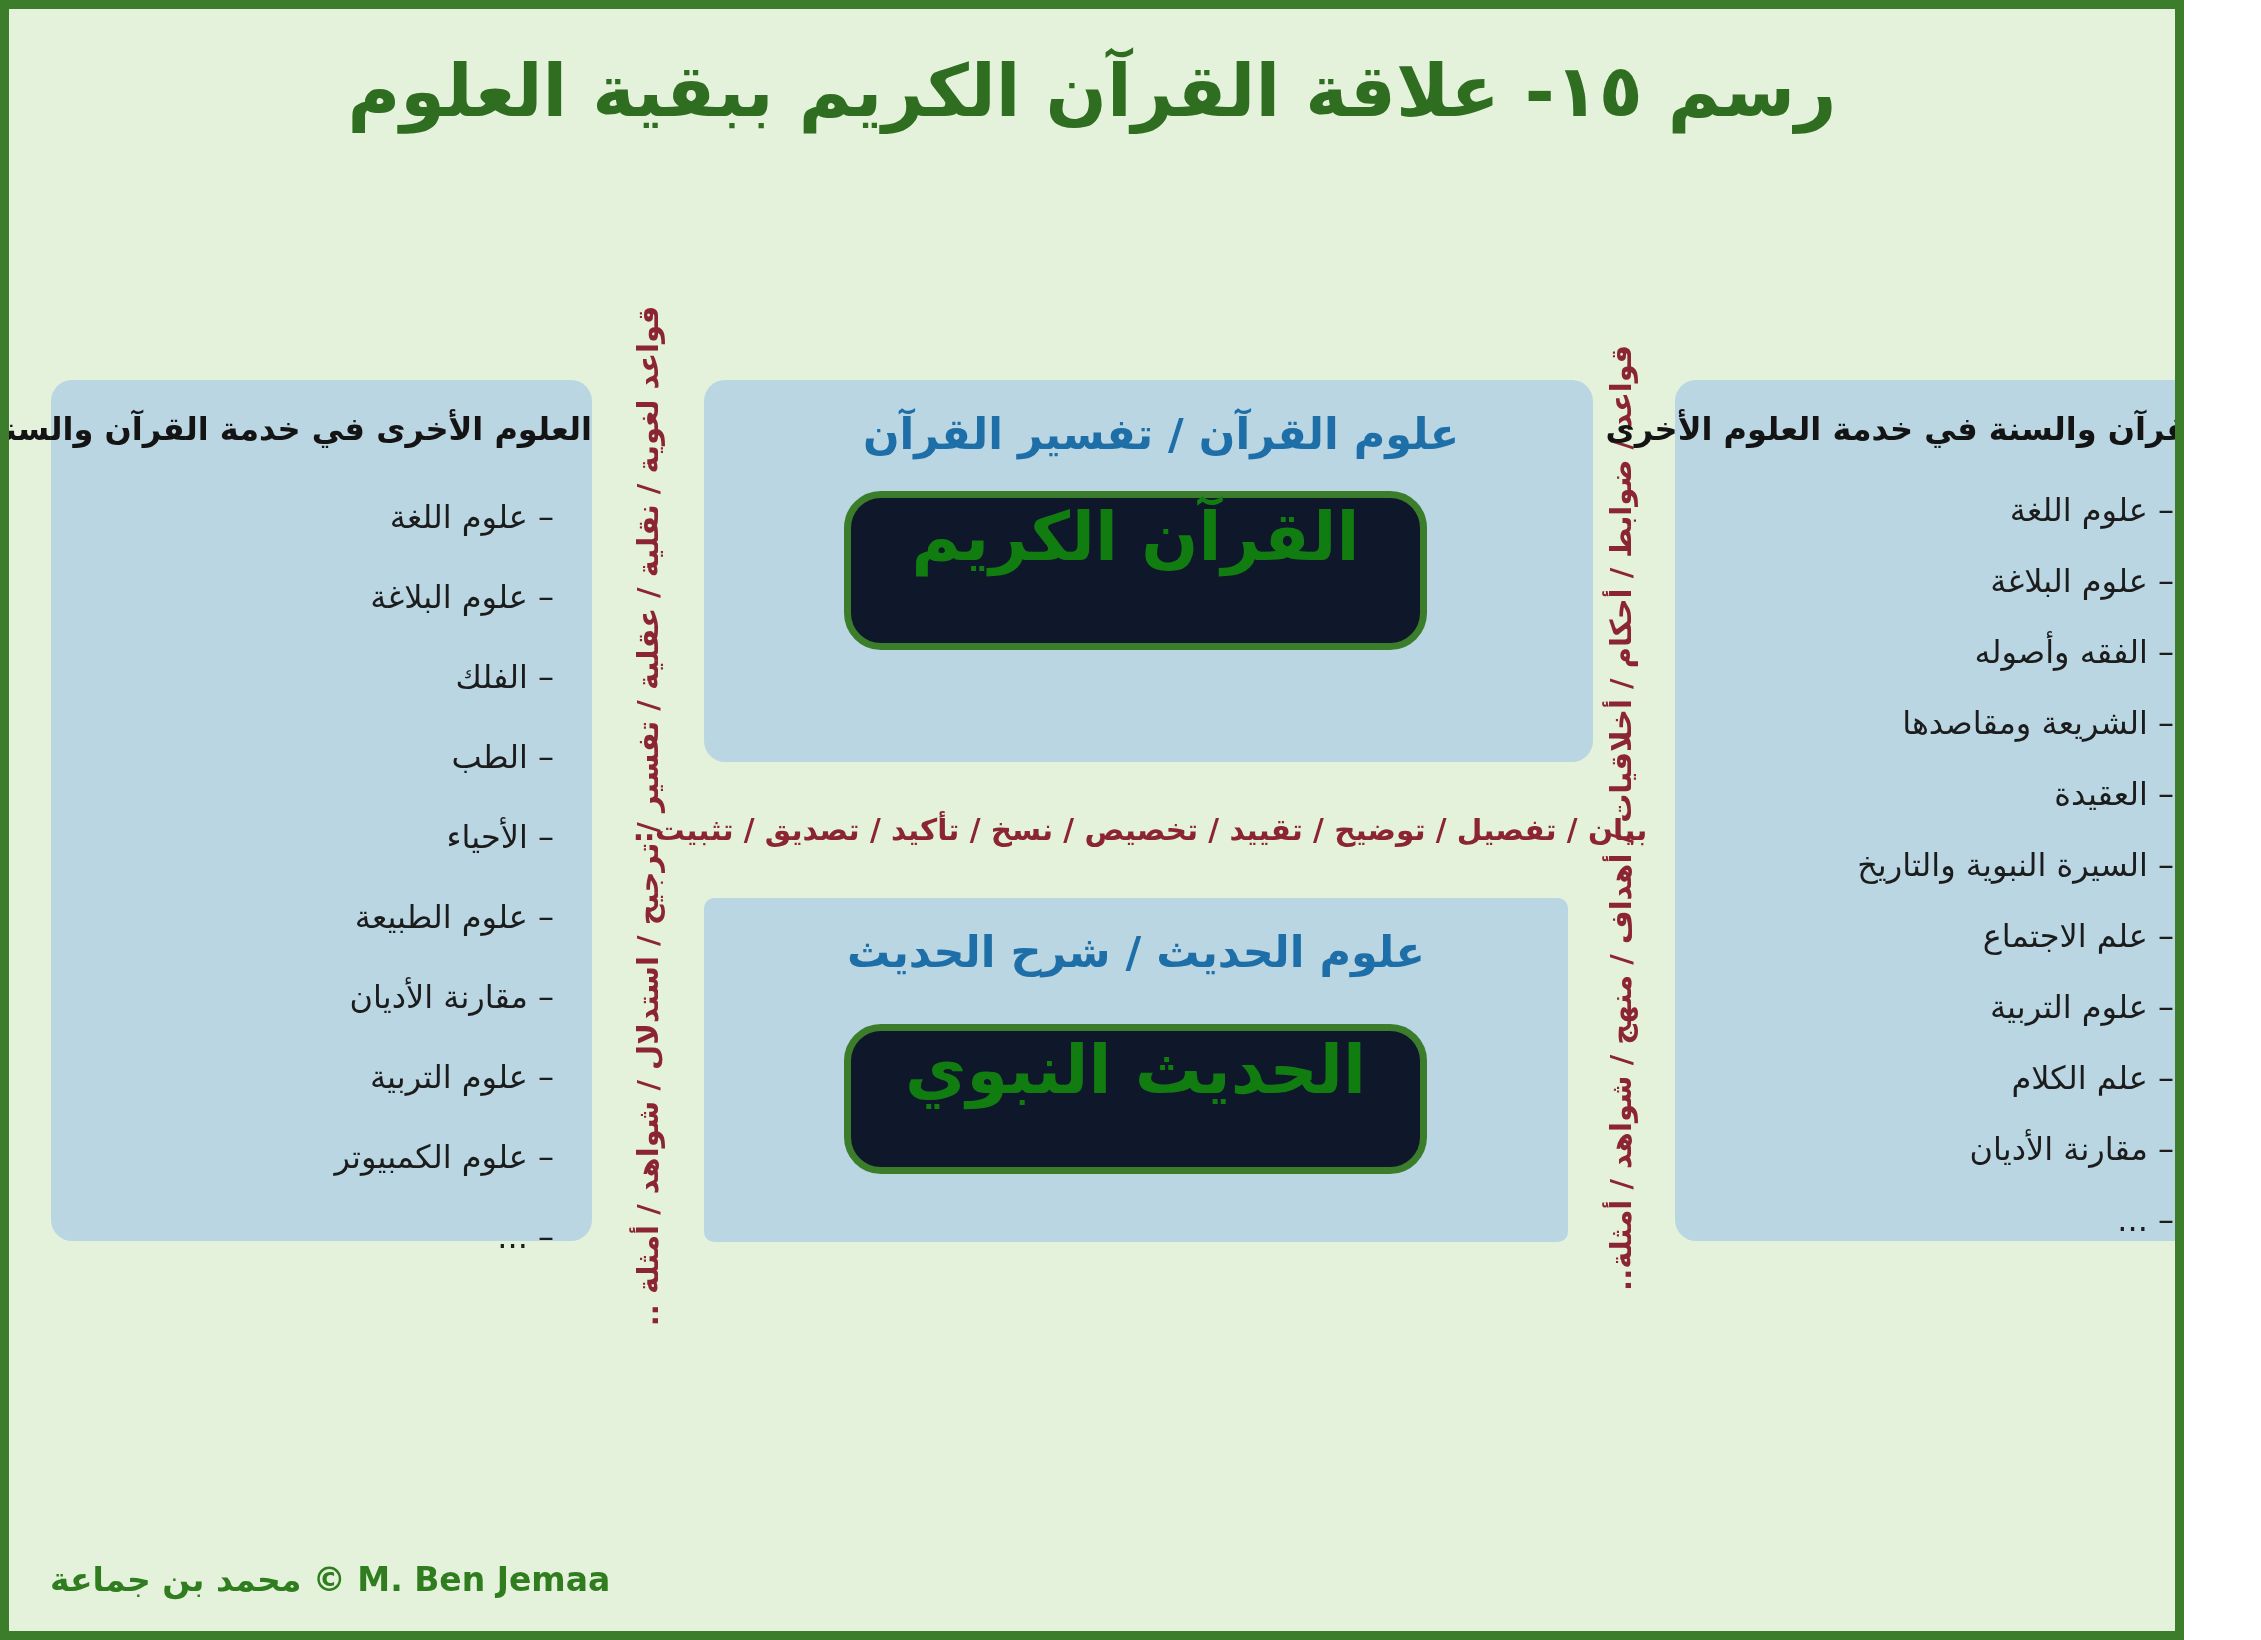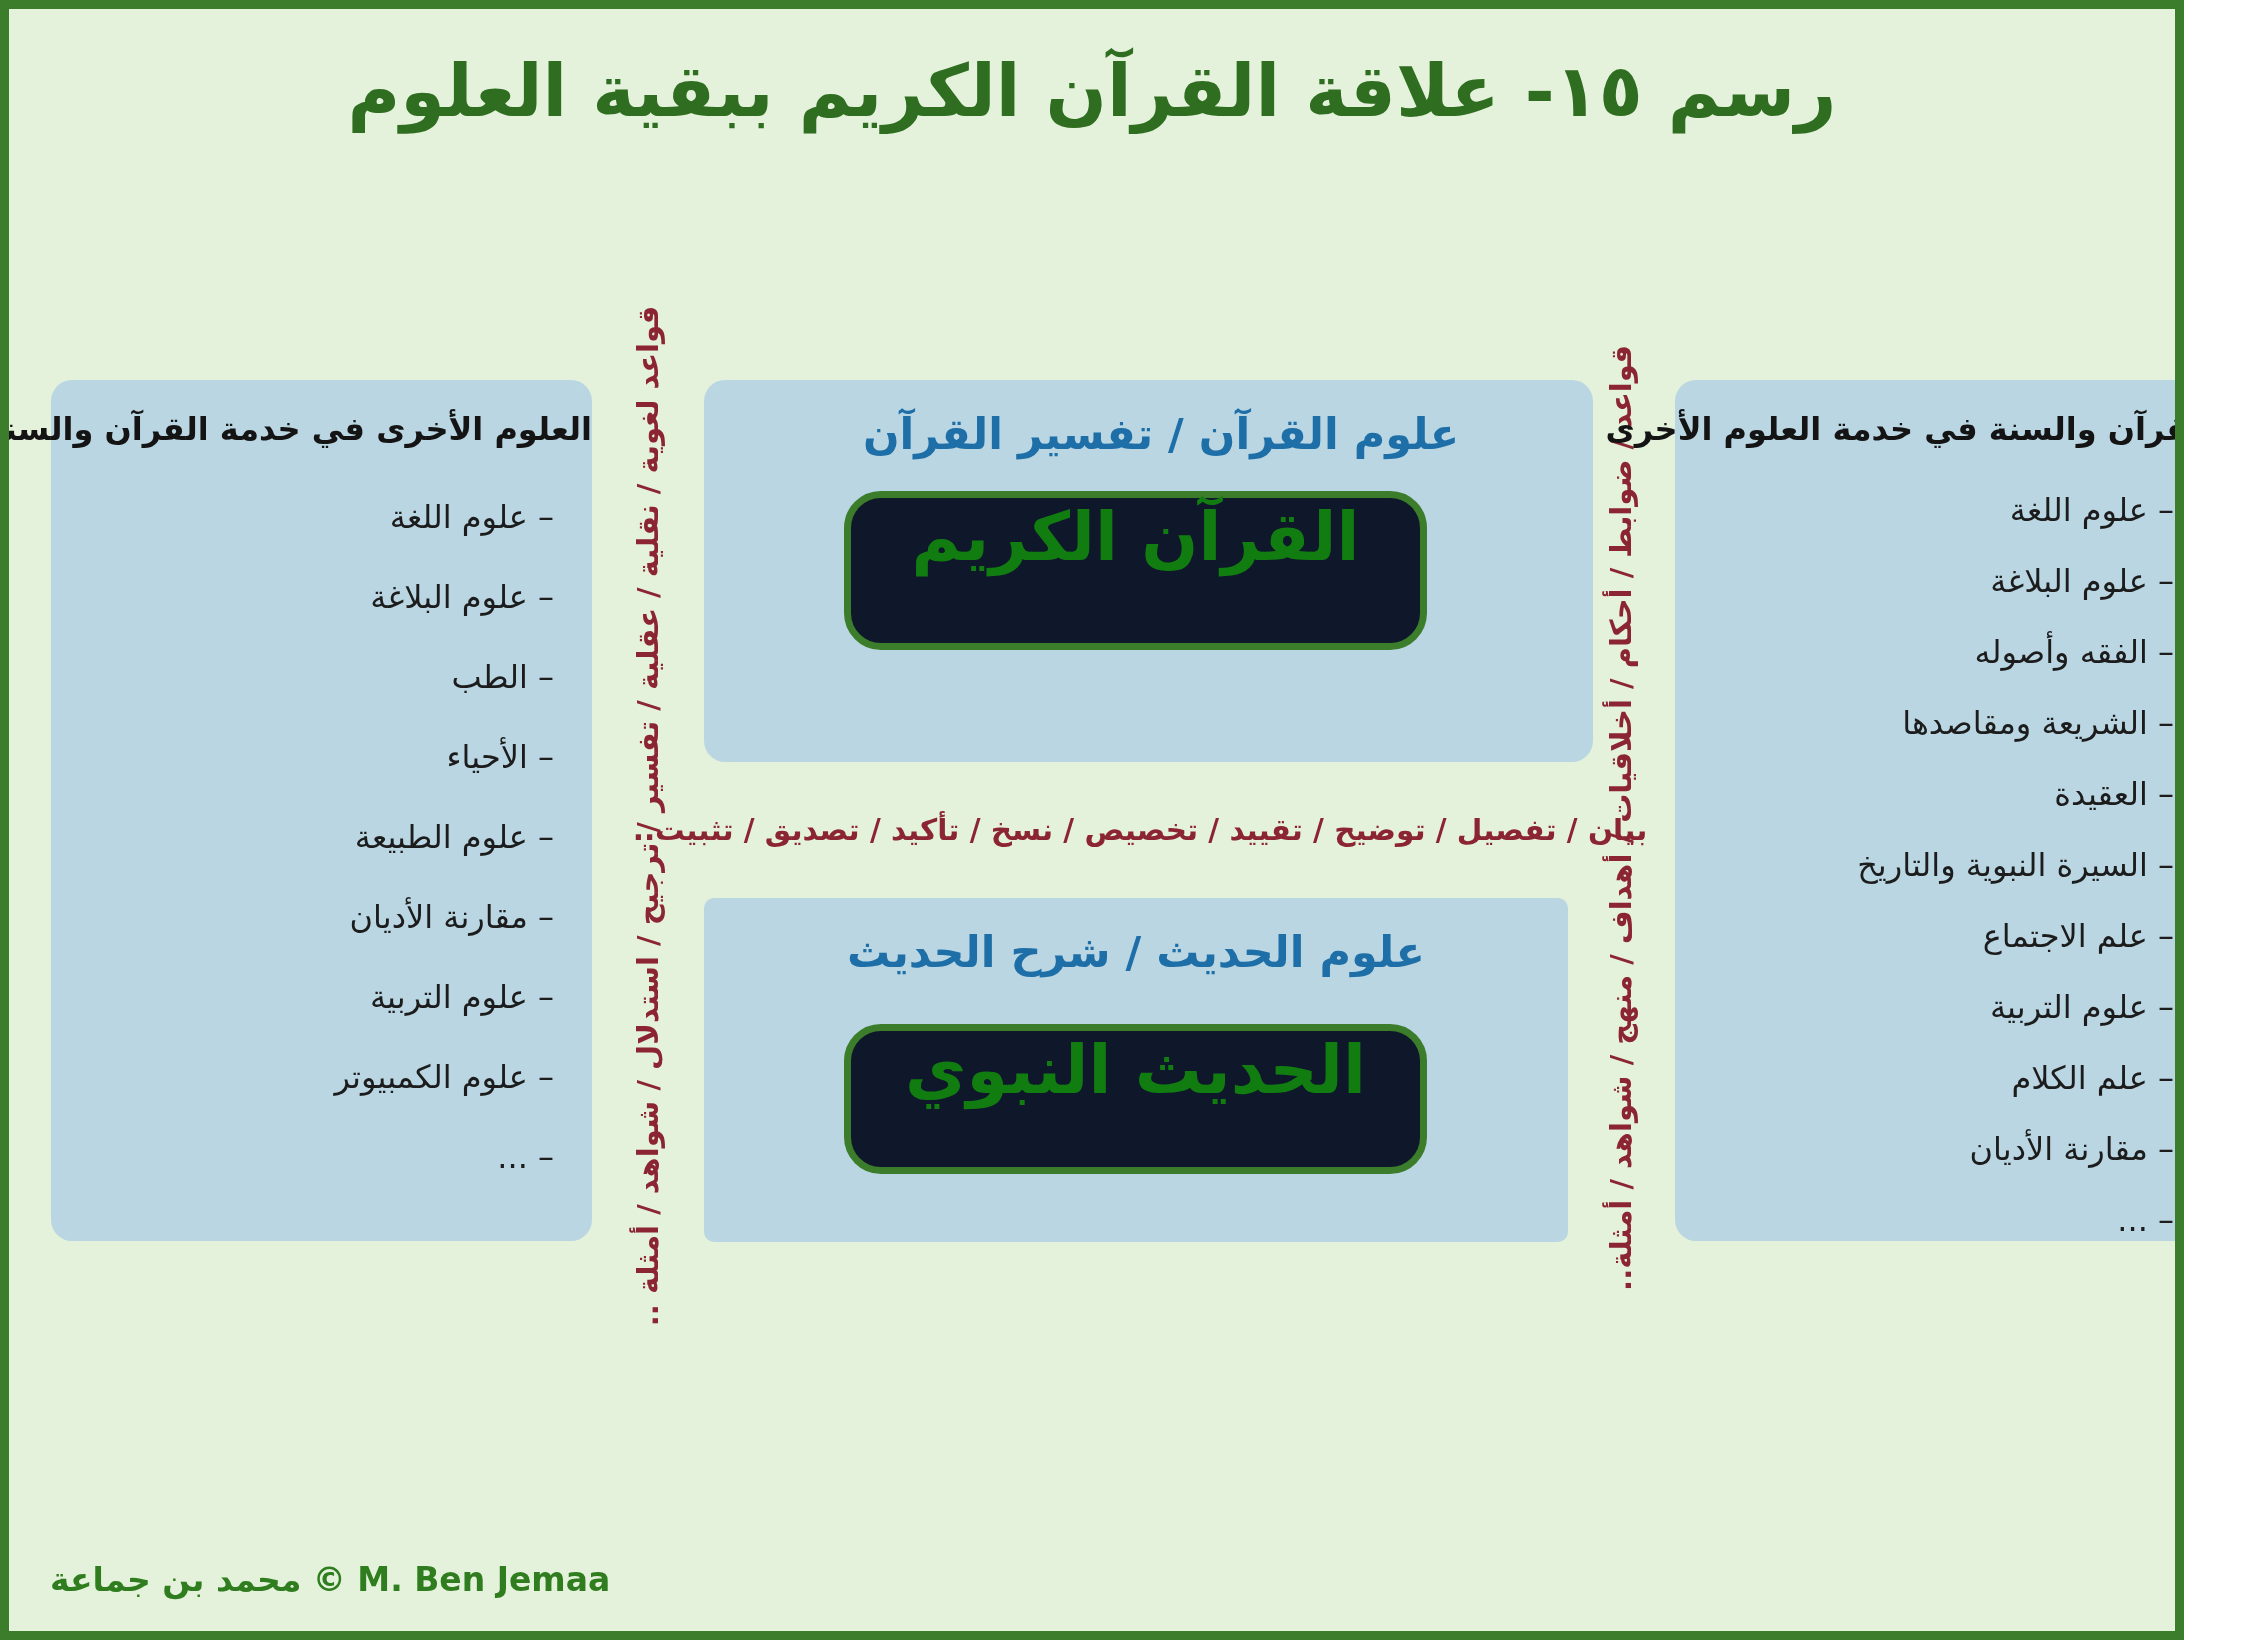--- a/index.html
+++ b/index.html
@@ -114,20 +114,21 @@
 
 <div class="canvas">
 
   <div class="title">رسم ١٥- علاقة القرآن الكريم ببقية العلوم</div>
 
   <div class="panel left-panel">
     <div class="panel-title">العلوم الأخرى في خدمة القرآن والسنة</div>
     <div class="item-list left-list">
       <div class="item">– علوم اللغة</div>
       <div class="item">– علوم البلاغة</div>
+      <div class="item">– الفلك</div>
       <div class="item">– الطب</div>
       <div class="item">– الأحياء</div>
       <div class="item">– علوم الطبيعة</div>
       <div class="item">– مقارنة الأديان</div>
       <div class="item">– علوم التربية</div>
       <div class="item">– علوم الكمبيوتر</div>
       <div class="item">– ...</div>
     </div>
   </div>
 

